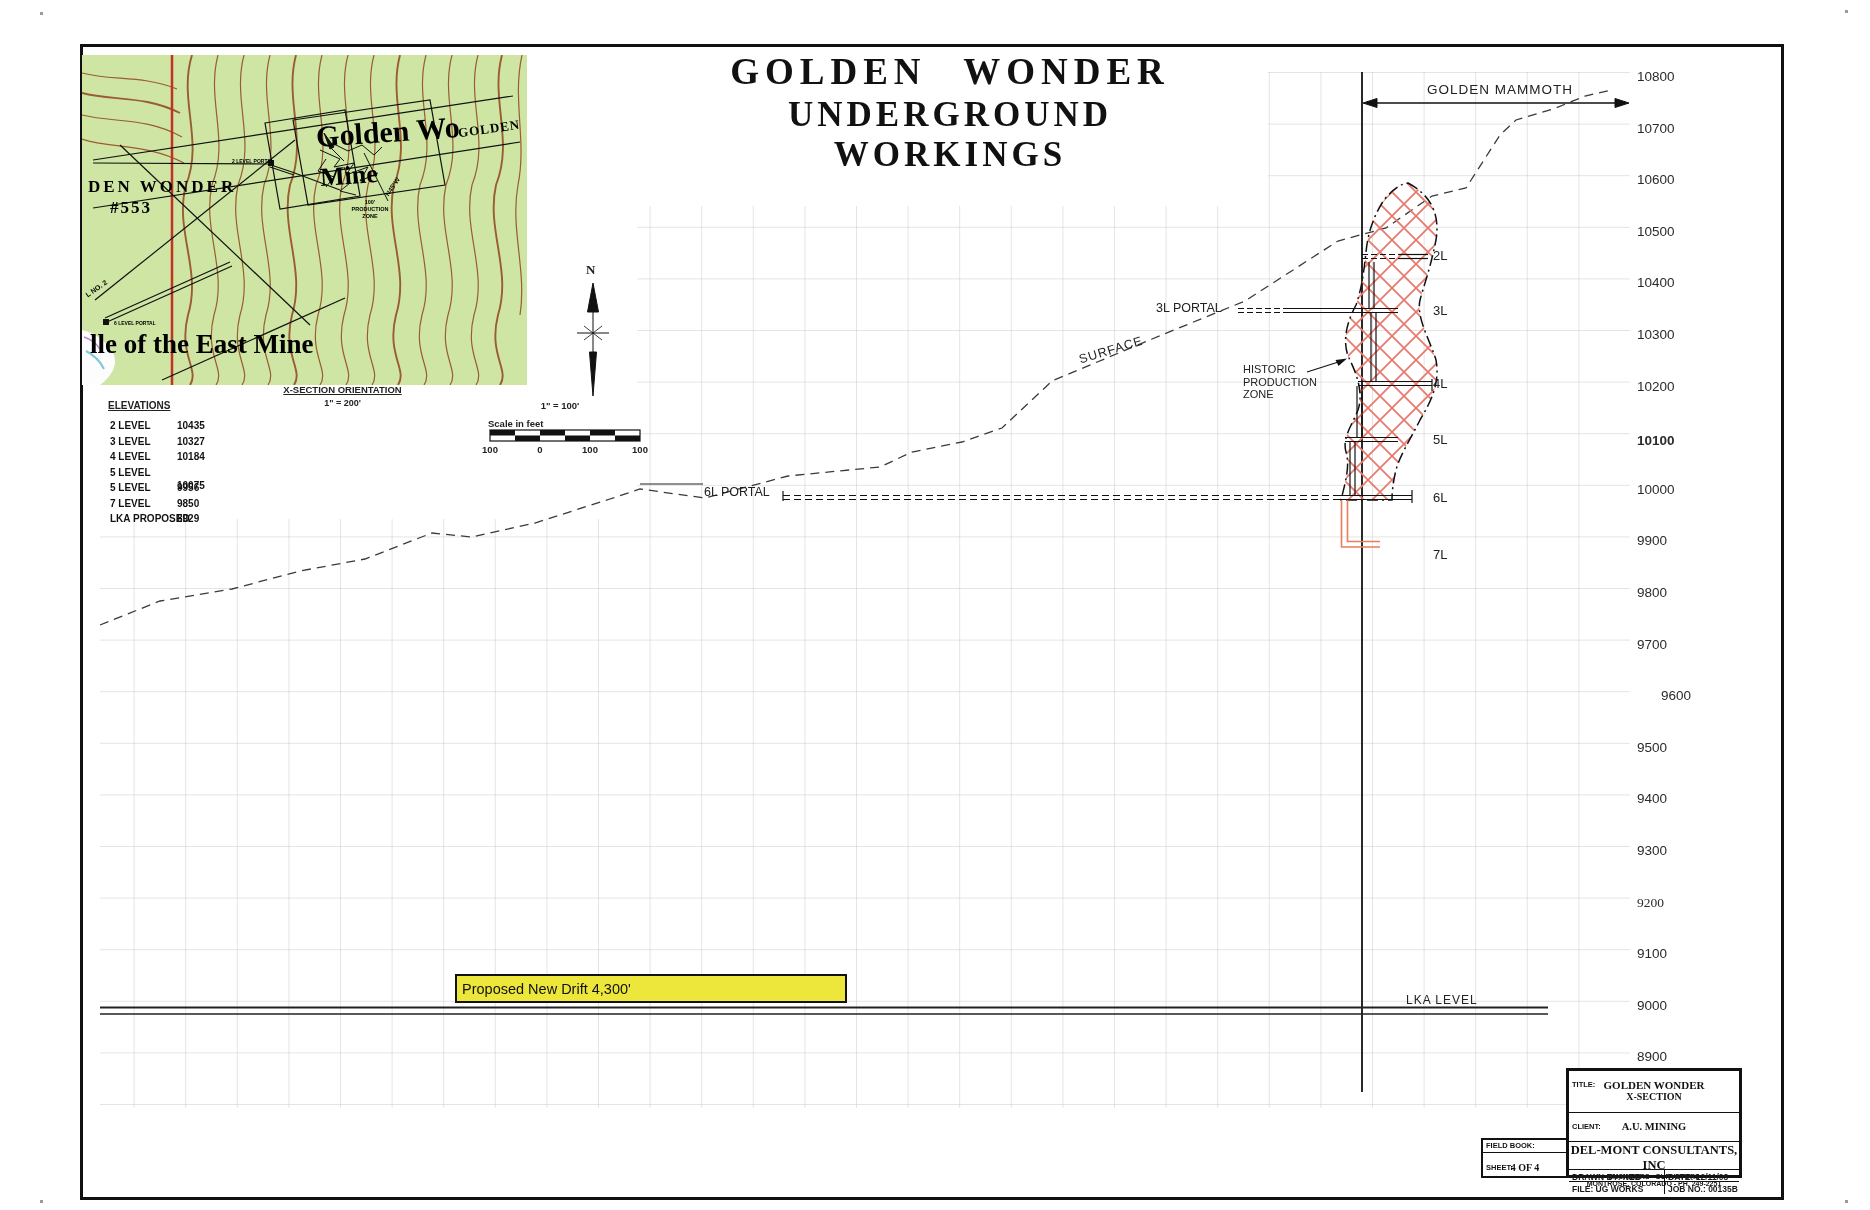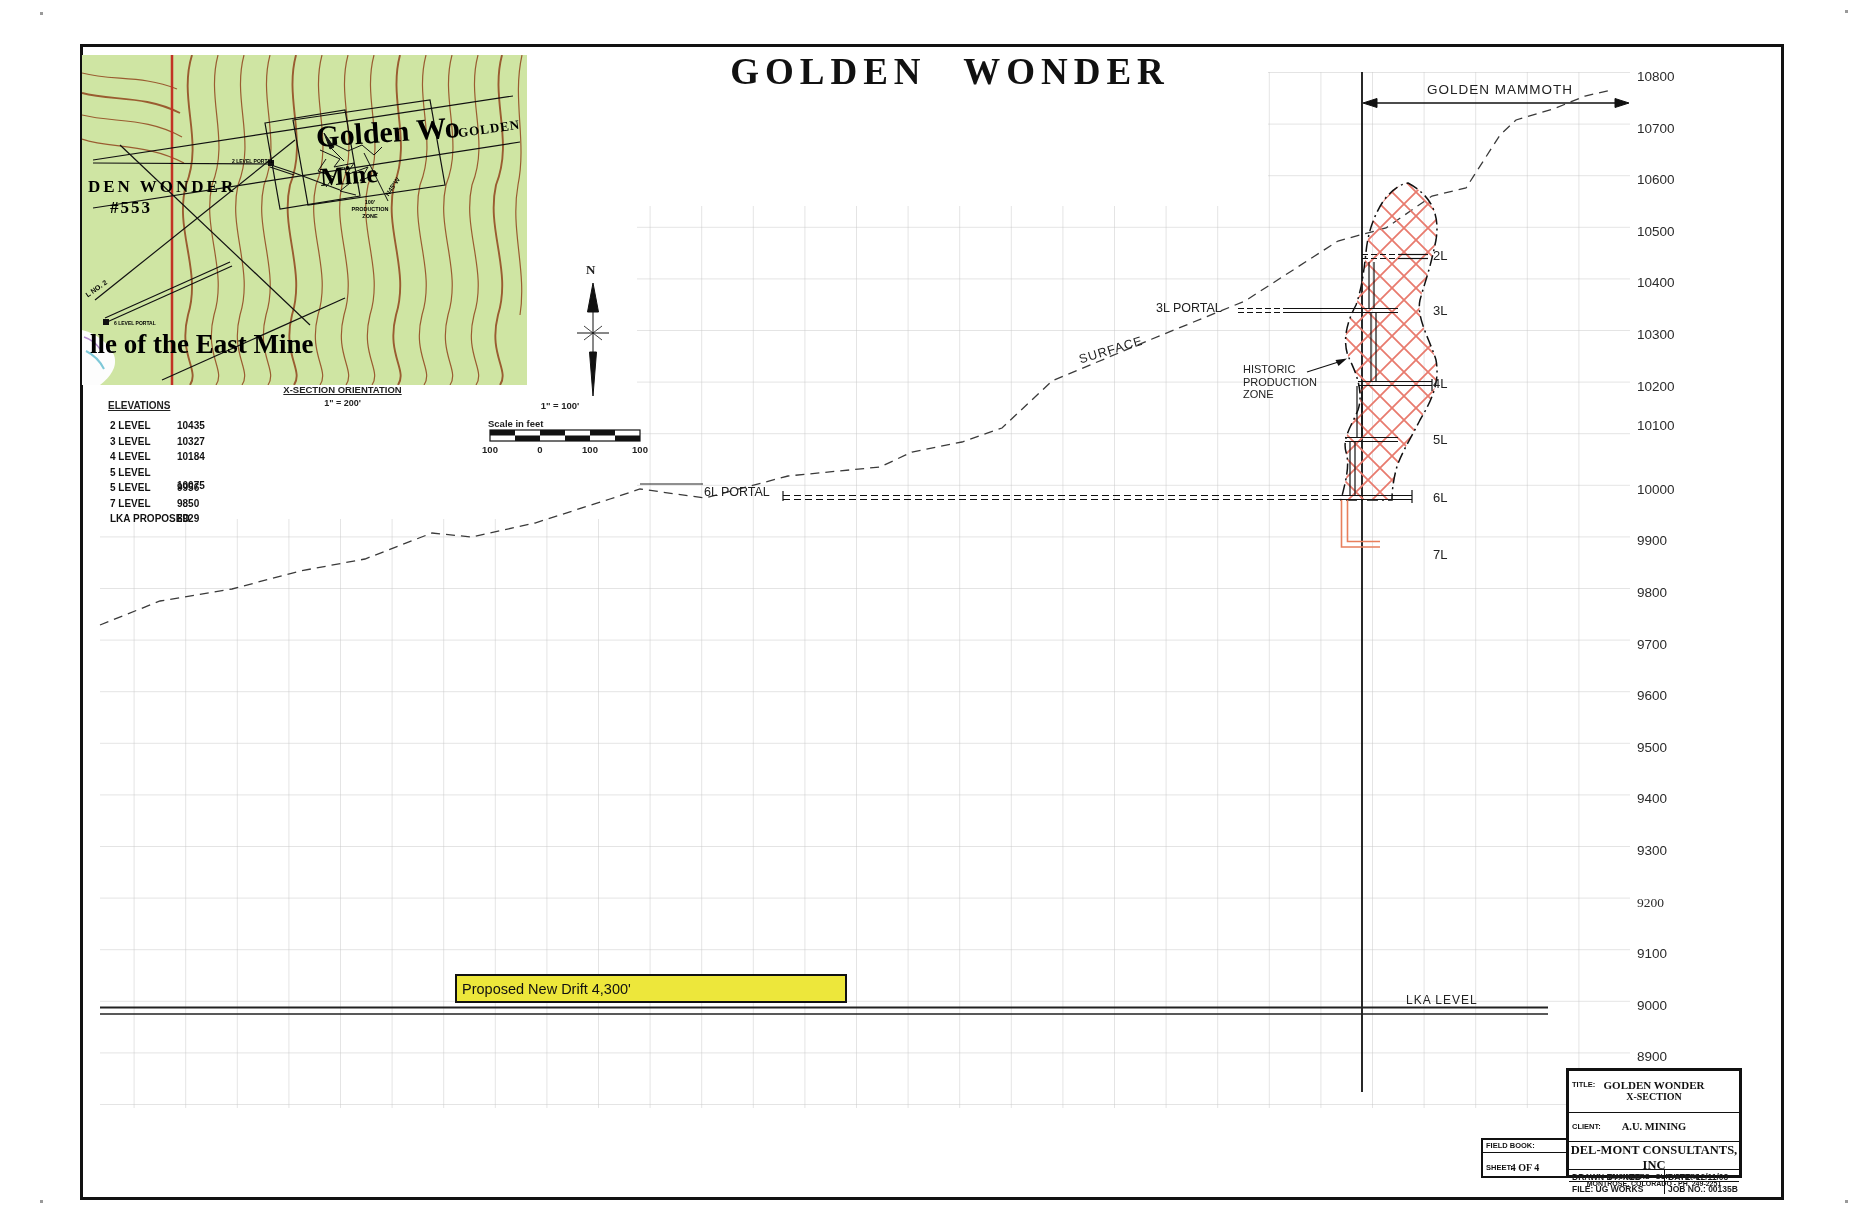--- a/index.html
+++ b/index.html
@@ -252,20 +252,21 @@
   <div class="tbl-row-value" style="top:480px;">10075</div>
   <div class="tbl-row-label" style="top:482px;">5 LEVEL</div>
   <div class="tbl-row-value" style="top:482px;">9956</div>
   <div class="tbl-row-label" style="top:497.5px;">7 LEVEL</div>
   <div class="tbl-row-value" style="top:497.5px;">9850</div>
   <div class="tbl-row-label" style="top:513px;">LKA PROPOSED</div>
   <div class="tbl-row-value" style="top:513px;">8929</div>
 
   <div class="title-wrap">
     <div class="title-line1">GOLDEN  WONDER</div>
+    <div class="title-line2">UNDERGROUND  WORKINGS</div>
   </div>
 
   <div class="lbl" style="left:586px;top:262px;font-size:13px;font-weight:bold;font-family:'Liberation Serif',serif;">N</div>
 
   <div class="lbl tinybold" style="left:510px;top:400px;width:100px;text-align:center;font-size:9.5px;">1" = 100'</div>
   <div class="lbl tinybold" style="left:488px;top:418px;font-size:9.5px;">Scale in feet</div>
   <div class="lbl tinybold" style="left:475px;top:444px;width:30px;text-align:center;font-size:9.5px;">100</div>
   <div class="lbl tinybold" style="left:525px;top:444px;width:30px;text-align:center;font-size:9.5px;">0</div>
   <div class="lbl tinybold" style="left:575px;top:444px;width:30px;text-align:center;font-size:9.5px;">100</div>
   <div class="lbl tinybold" style="left:625px;top:444px;width:30px;text-align:center;font-size:9.5px;">100</div>
@@ -289,26 +290,26 @@
 
   <div class="drift-box">Proposed New Drift  4,300'</div>
 
   <div class="elev-tick" style="top:69px;">10800</div>
   <div class="elev-tick" style="top:121px;">10700</div>
   <div class="elev-tick" style="top:172px;">10600</div>
   <div class="elev-tick" style="top:224px;">10500</div>
   <div class="elev-tick" style="top:275px;">10400</div>
   <div class="elev-tick" style="top:327px;">10300</div>
   <div class="elev-tick" style="top:379px;">10200</div>
-  <div class="elev-tick" style="top:418px;">10100</div>
+  <div class="elev-tick" style="top:433px;font-weight:bold;">10100</div>
   <div class="elev-tick" style="top:482px;">10000</div>
   <div class="elev-tick" style="top:533px;">9900</div>
   <div class="elev-tick" style="top:585px;">9800</div>
   <div class="elev-tick" style="top:637px;">9700</div>
-  <div class="elev-tick" style="top:688px;">9600</div>
+  <div class="elev-tick" style="top:688px;text-align:right;">9600</div>
   <div class="elev-tick" style="top:740px;">9500</div>
   <div class="elev-tick" style="top:791px;">9400</div>
   <div class="elev-tick" style="top:843px;">9300</div>
   <div class="elev-tick" style="top:895px;font-family:Liberation Serif, serif;">9200</div>
   <div class="elev-tick" style="top:946px;">9100</div>
   <div class="elev-tick" style="top:998px;">9000</div>
   <div class="elev-tick" style="top:1049px;">8900</div>
 
   <div class="tb" style="left:1481px;top:1138px;width:86px;height:40px;border-right:none;">
     <div class="sec" style="height:13px;">

